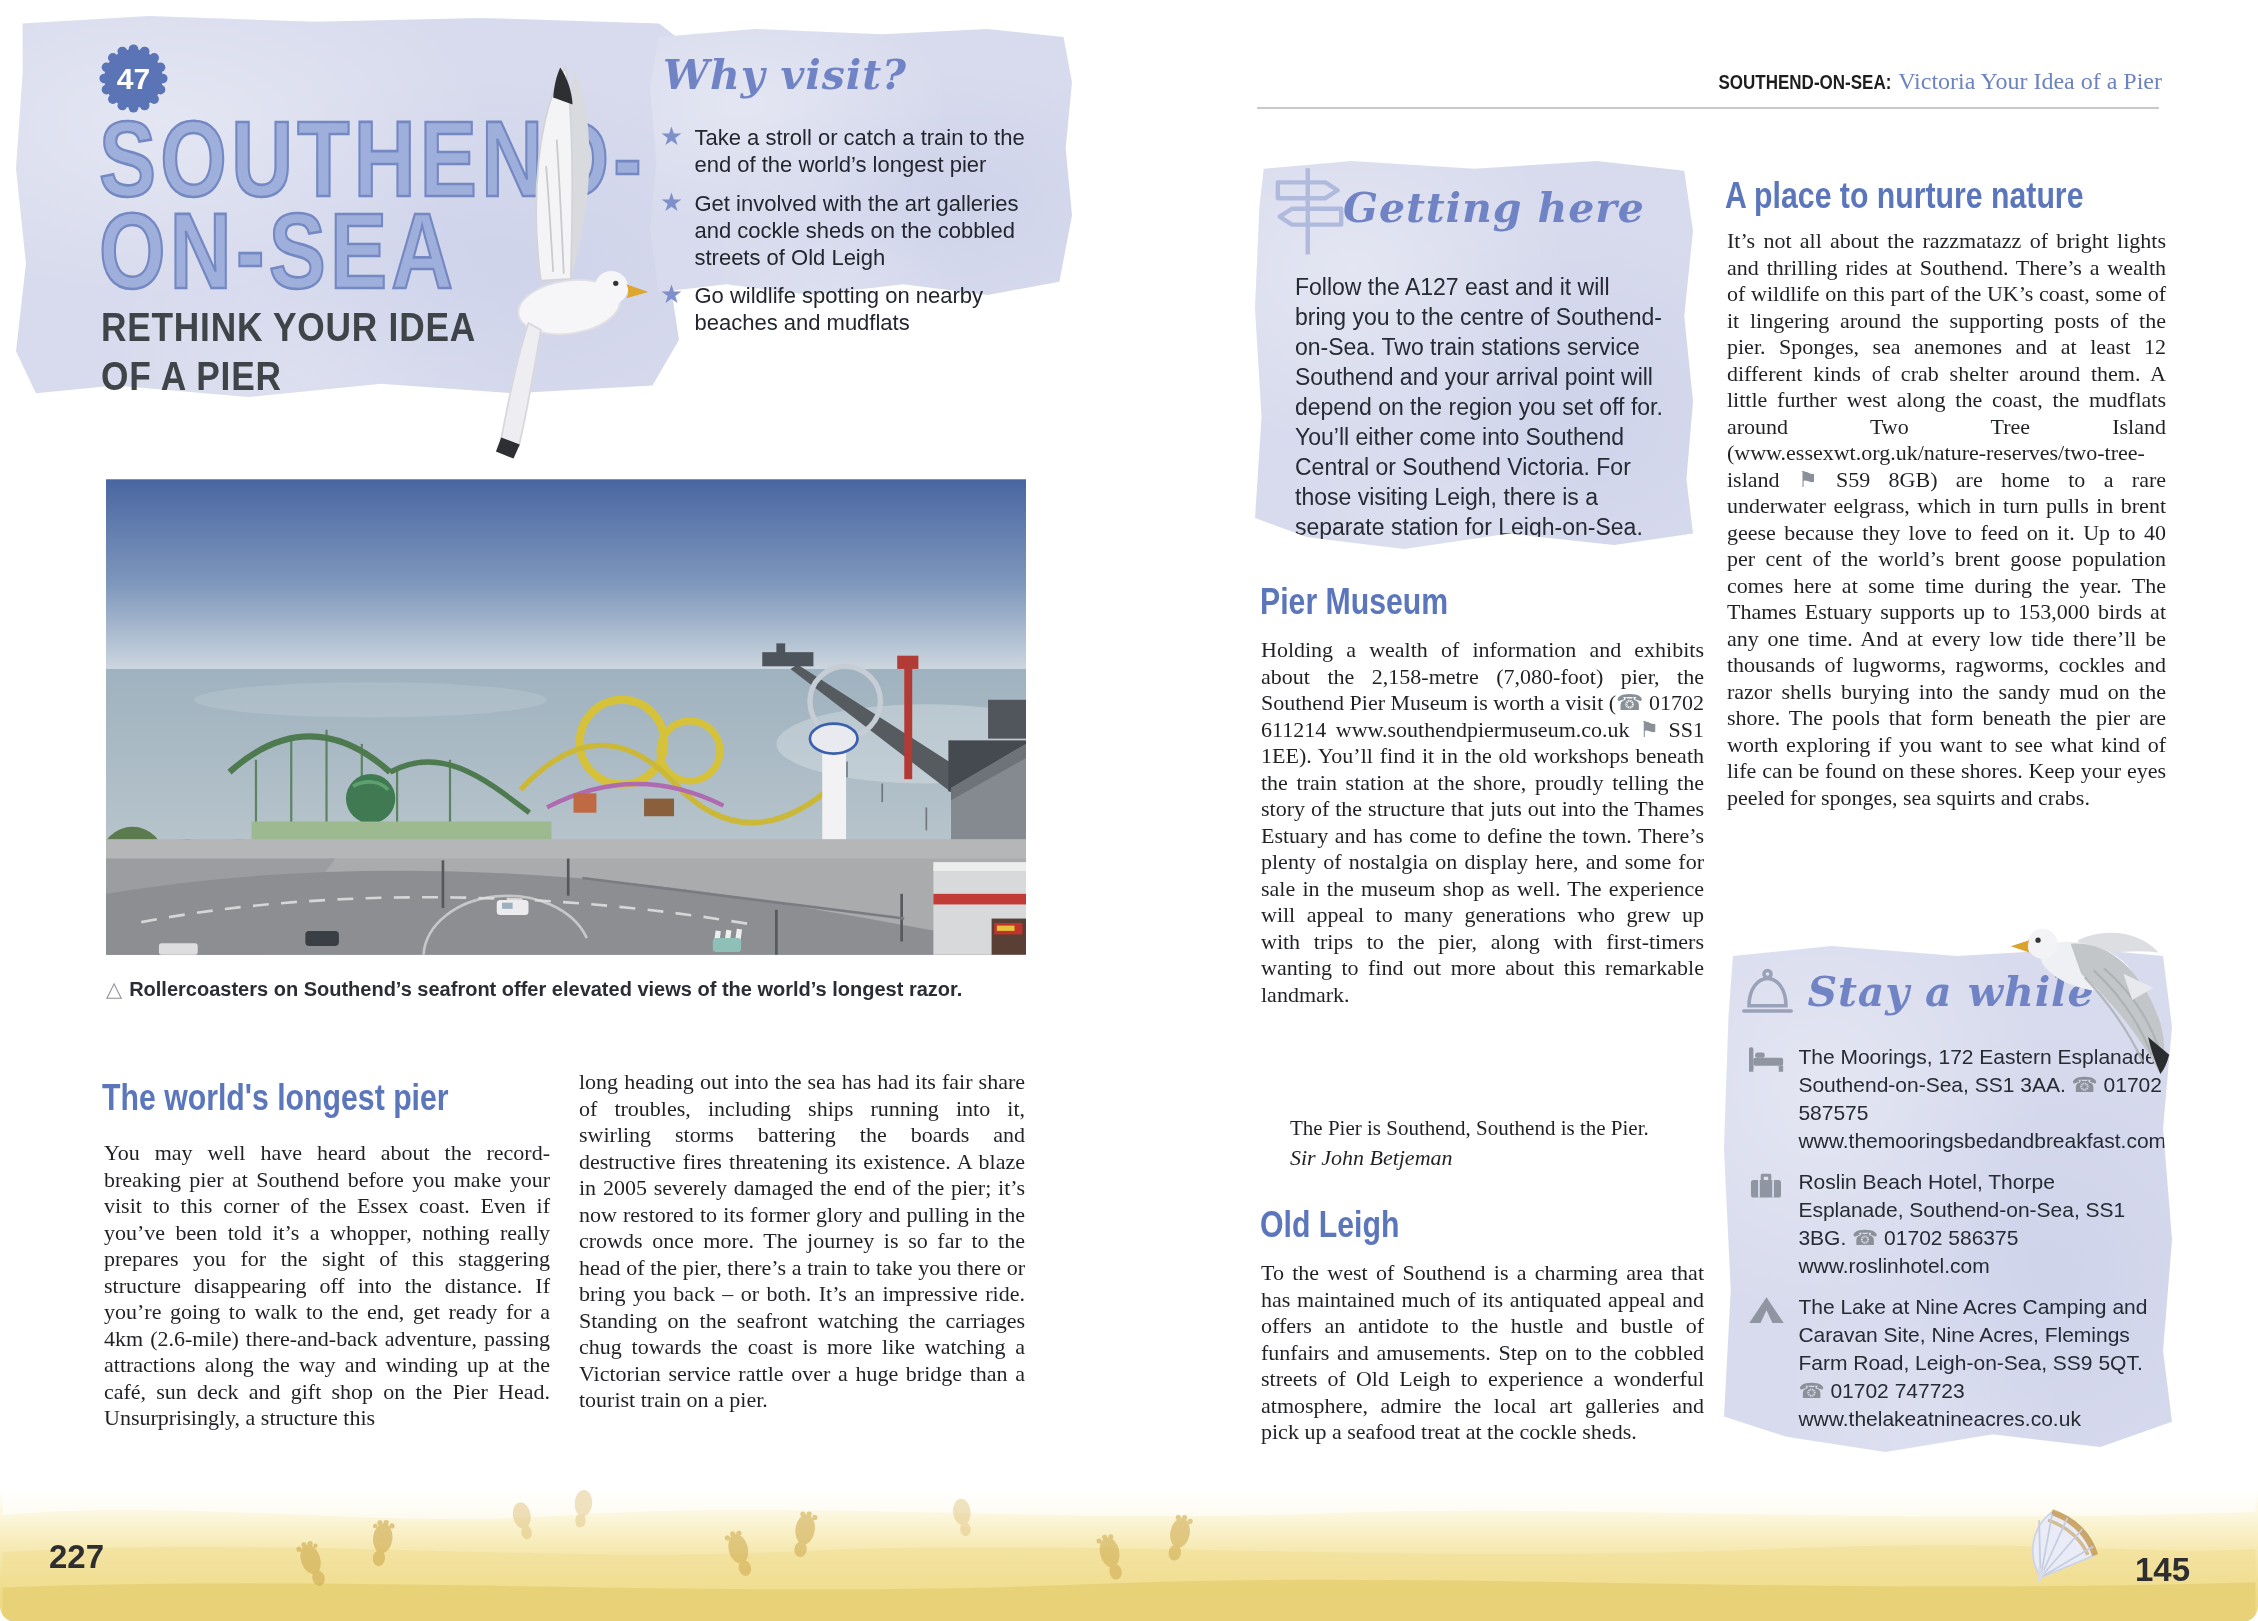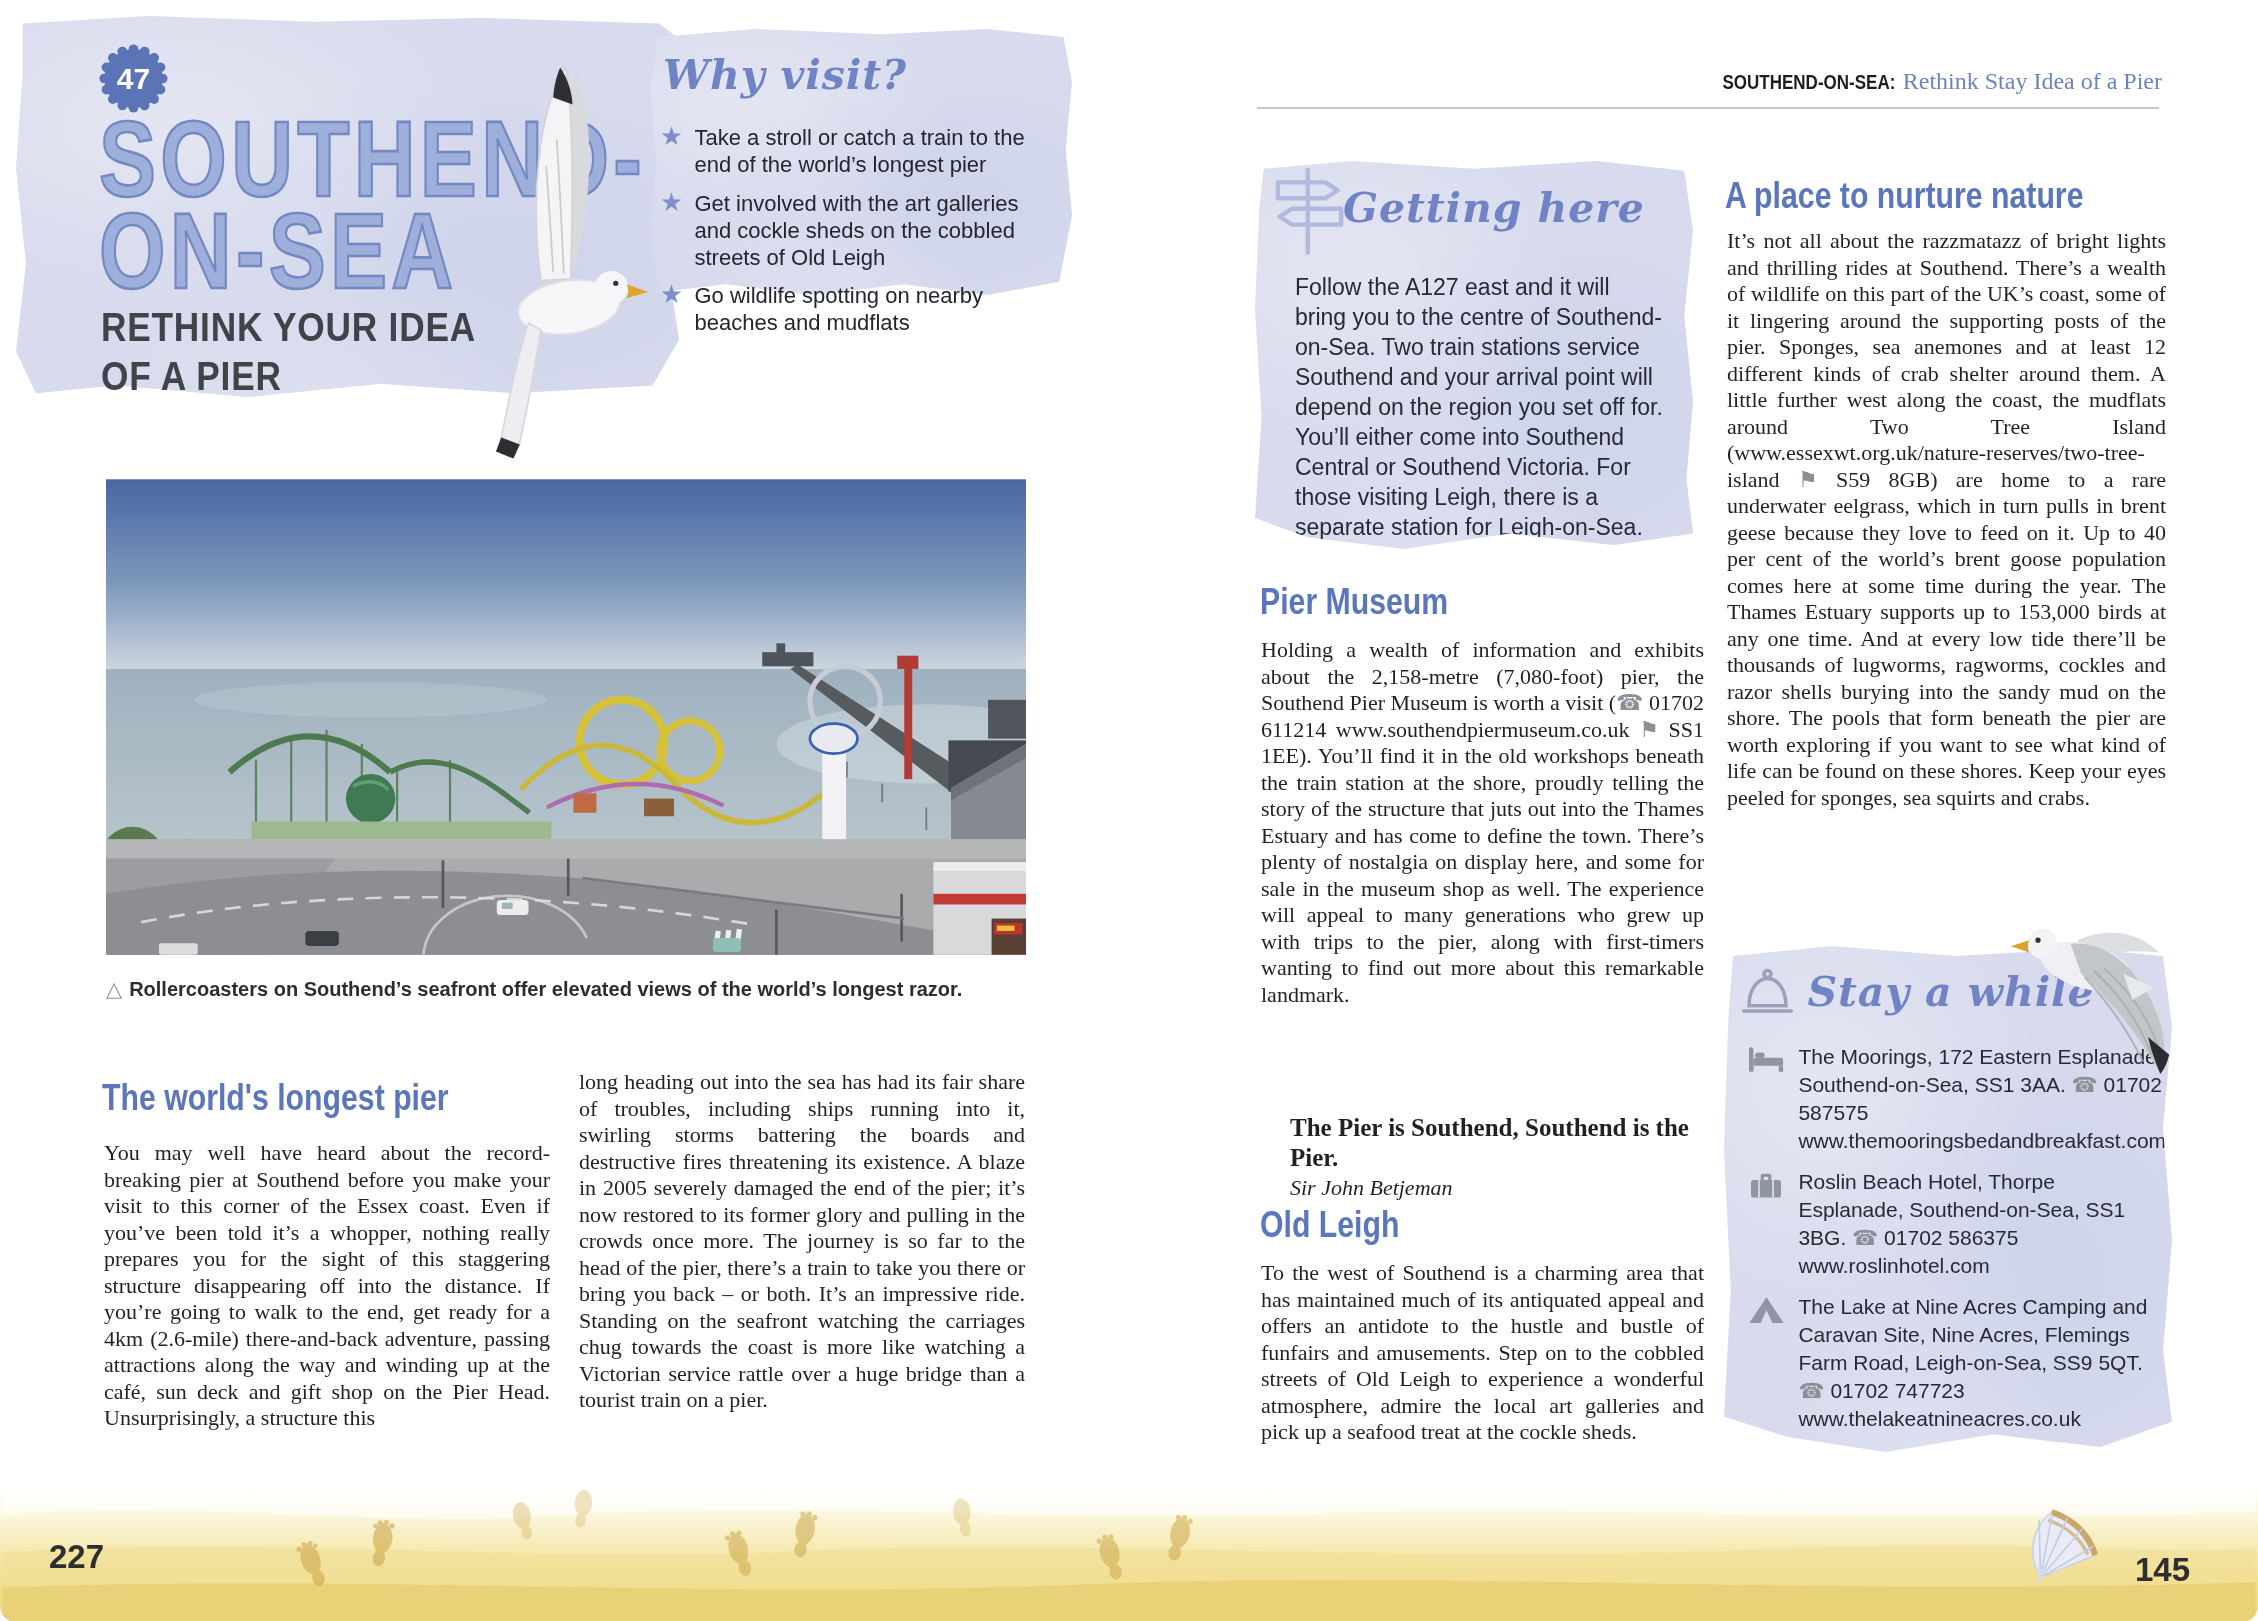--- a/index.html
+++ b/index.html
@@ -251,41 +251,41 @@
     <h3 class="col-heading" style="left:102px;top:1080px;">The world's longest pier</h3>
 
     <div class="serif col" style="left:104px;top:1140px;width:446px;">You may well have heard about the record-breaking pier at Southend before you make your visit to this corner of the Essex coast. Even if you’ve been told it’s a whopper, nothing really prepares you for the sight of this staggering structure disappearing off into the distance. If you’re going to walk to the end, get ready for a 4km (2.6-mile) there-and-back adventure, passing attractions along the way and winding up at the café, sun deck and gift shop on the Pier Head. Unsurprisingly, a structure this</div>
     <div class="serif col" style="left:579px;top:1069px;width:446px;">long heading out into the sea has had its fair share of troubles, including ships running into it, swirling storms battering the boards and destructive fires threatening its existence. A blaze in 2005 severely damaged the end of the pier; it’s now restored to its former glory and pulling in the crowds once more. The journey is so far to the head of the pier, there’s a train to take you there or bring you back – or both. It’s an impressive ride. Standing on the seafront watching the carriages chug towards the coast is more like watching a Victorian service rattle over a huge bridge than a tourist train on a pier.</div>
   </section>
 
   <section class="page page-right">
 
     <header class="running-head">
       <span class="kicker">SOUTHEND-ON-SEA:</span>
-      <span class="rtitle">Rethink Stay Idea of a Pier</span>
+      <span class="rtitle">Victoria Your Idea of a Pier</span>
     </header>
     <div class="rule"></div>
 
     <div class="wash box-getting">
       <svg class="gh-sign" width="78" height="95" viewBox="0 0 88 108">
         <g stroke="#b0badc" stroke-width="5" fill="none" stroke-linejoin="round">
           <line x1="46" y1="6" x2="46" y2="104"></line>
           <path d="M12,22 H66 L80,31 L66,40 H12 Z"></path>
           <path d="M84,52 H28 L14,61 L28,70 H84 Z"></path>
         </g>
       </svg>
       <h3 class="script-heading gh-head">Getting here</h3>
       <p class="sans-body getting-body">Follow the A127 east and it will bring you to the centre of Southend-on-Sea. Two train stations service Southend and your arrival point will depend on the region you set off for. You’ll either come into Southend Central or Southend Victoria. For those visiting Leigh, there is a separate station for Leigh-on-Sea.</p>
     </div>
 
     <h3 class="col-heading" style="left:131px;top:584px;">Pier Museum</h3>
     <div class="serif col iconify" style="left:132px;top:637px;width:443px;">Holding a wealth of information and exhibits about the 2,158-metre (7,080-foot) pier, the Southend Pier Museum is worth a visit (<span class="inline-icon">☎</span> 01702 611214 www.southendpiermuseum.co.uk <span class="inline-icon">⚑</span> SS1 1EE). You’ll find it in the old workshops beneath the train station at the shore, proudly telling the story of the structure that juts out into the Thames Estuary and has come to define the town. There’s plenty of nostalgia on display here, and some for sale in the museum shop as well. The experience will appeal to many generations who grew up with trips to the pier, along with first-timers wanting to find out more about this remarkable landmark.</div>
 
     <div class="quote serif">
-      <p style="font-size:25px;font-weight:bold;">The Pier is Southend, Southend is the Pier.</p>
+      <p style="font-size:21px;">The Pier is Southend, Southend is the Pier.</p>
       <p class="attr">Sir John Betjeman</p>
     </div>
 
     <h3 class="col-heading" style="left:131px;top:1207px;">Old Leigh</h3>
     <div class="serif col" style="left:132px;top:1260px;width:443px;">To the west of Southend is a charming area that has maintained much of its antiquated appeal and offers an antidote to the hustle and bustle of funfairs and amusements. Step on to the cobbled streets of Old Leigh to experience a wonderful atmosphere, admire the local art galleries and pick up a seafood treat at the cockle sheds.</div>
 
     <h3 class="col-heading" style="left:596px;top:178px;">A place to nurture nature</h3>
     <div class="serif col iconify" style="left:598px;top:228px;width:439px;">It’s not all about the razzmatazz of bright lights and thrilling rides at Southend. There’s a wealth of wildlife on this part of the UK’s coast, some of it lingering around the supporting posts of the pier. Sponges, sea anemones and at least 12 different kinds of crab shelter around them. A little further west along the coast, the mudflats around Two Tree Island (www.essexwt.org.uk/nature-reserves/two-tree-island <span class="inline-icon">⚑</span> S59 8GB) are home to a rare underwater eelgrass, which in turn pulls in brent geese because they love to feed on it. Up to 40 per cent of the world’s brent goose population comes here at some time during the year. The Thames Estuary supports up to 153,000 birds at any one time. And at every low tide there’ll be thousands of lugworms, ragworms, cockles and razor shells burying into the sandy mud on the shore. The pools that form beneath the pier are worth exploring if you want to see what kind of life can be found on these shores. Keep your eyes peeled for sponges, sea squirts and crabs.</div>
 
     <div class="wash box-stay">

